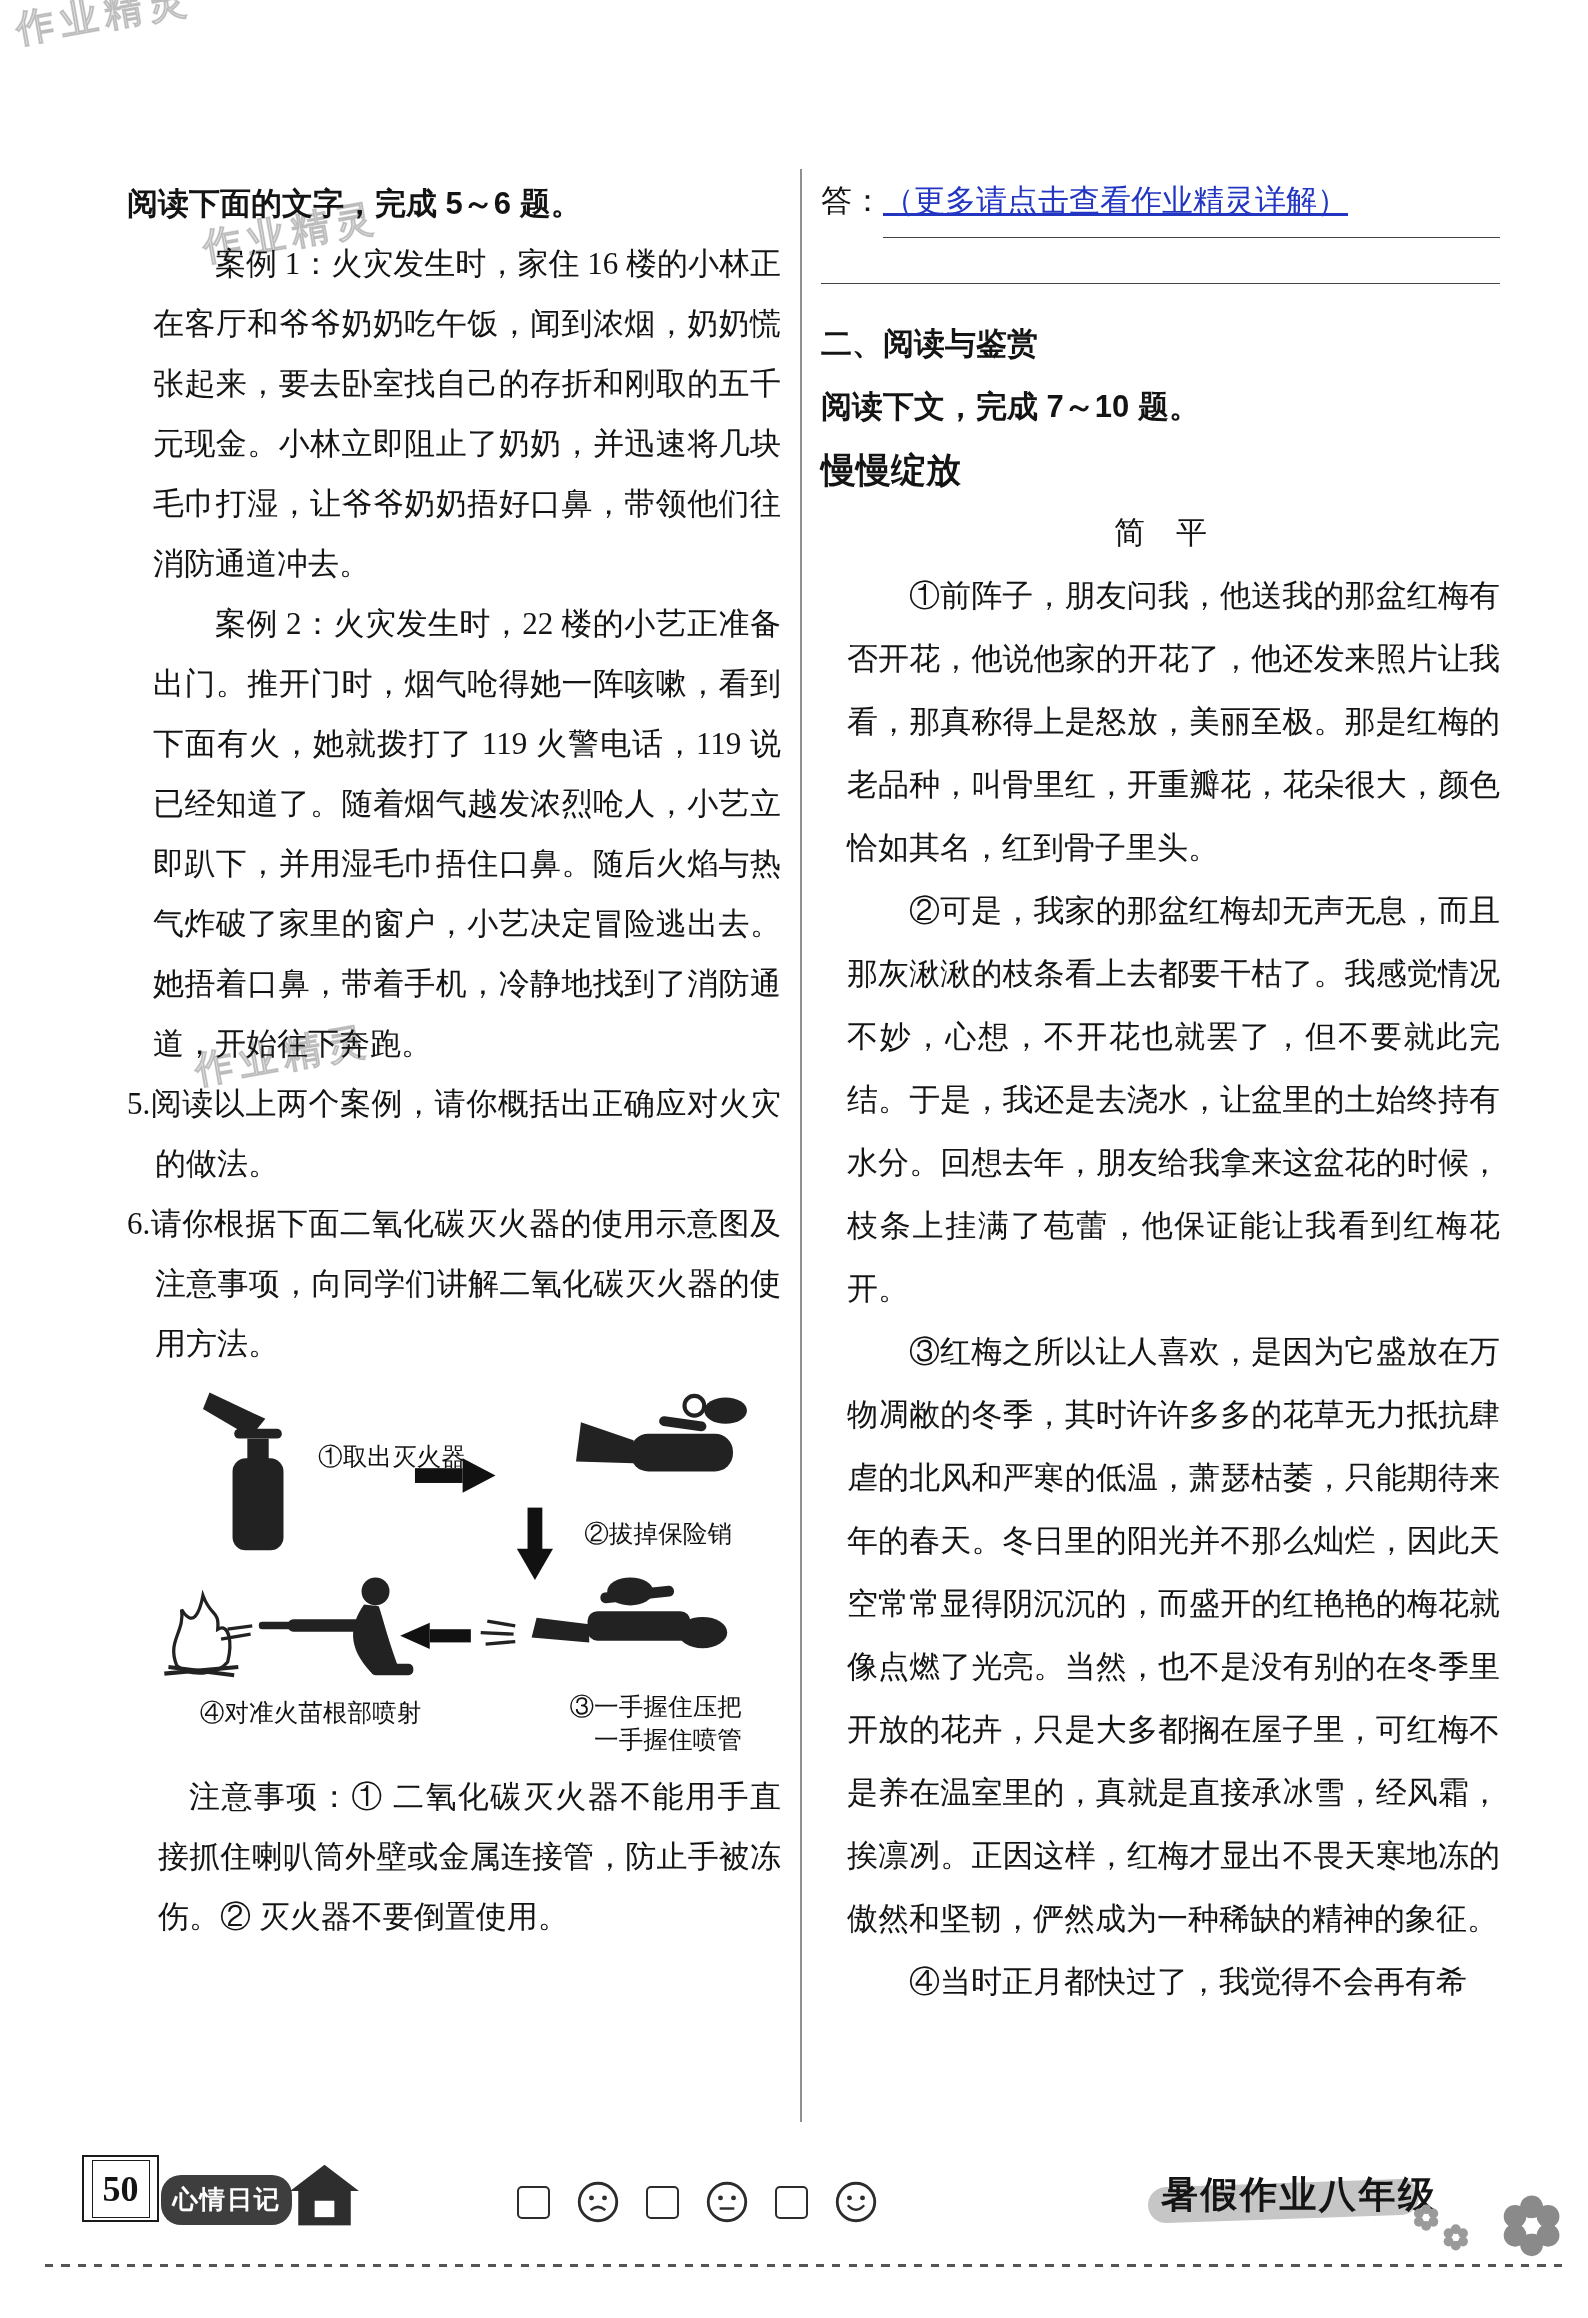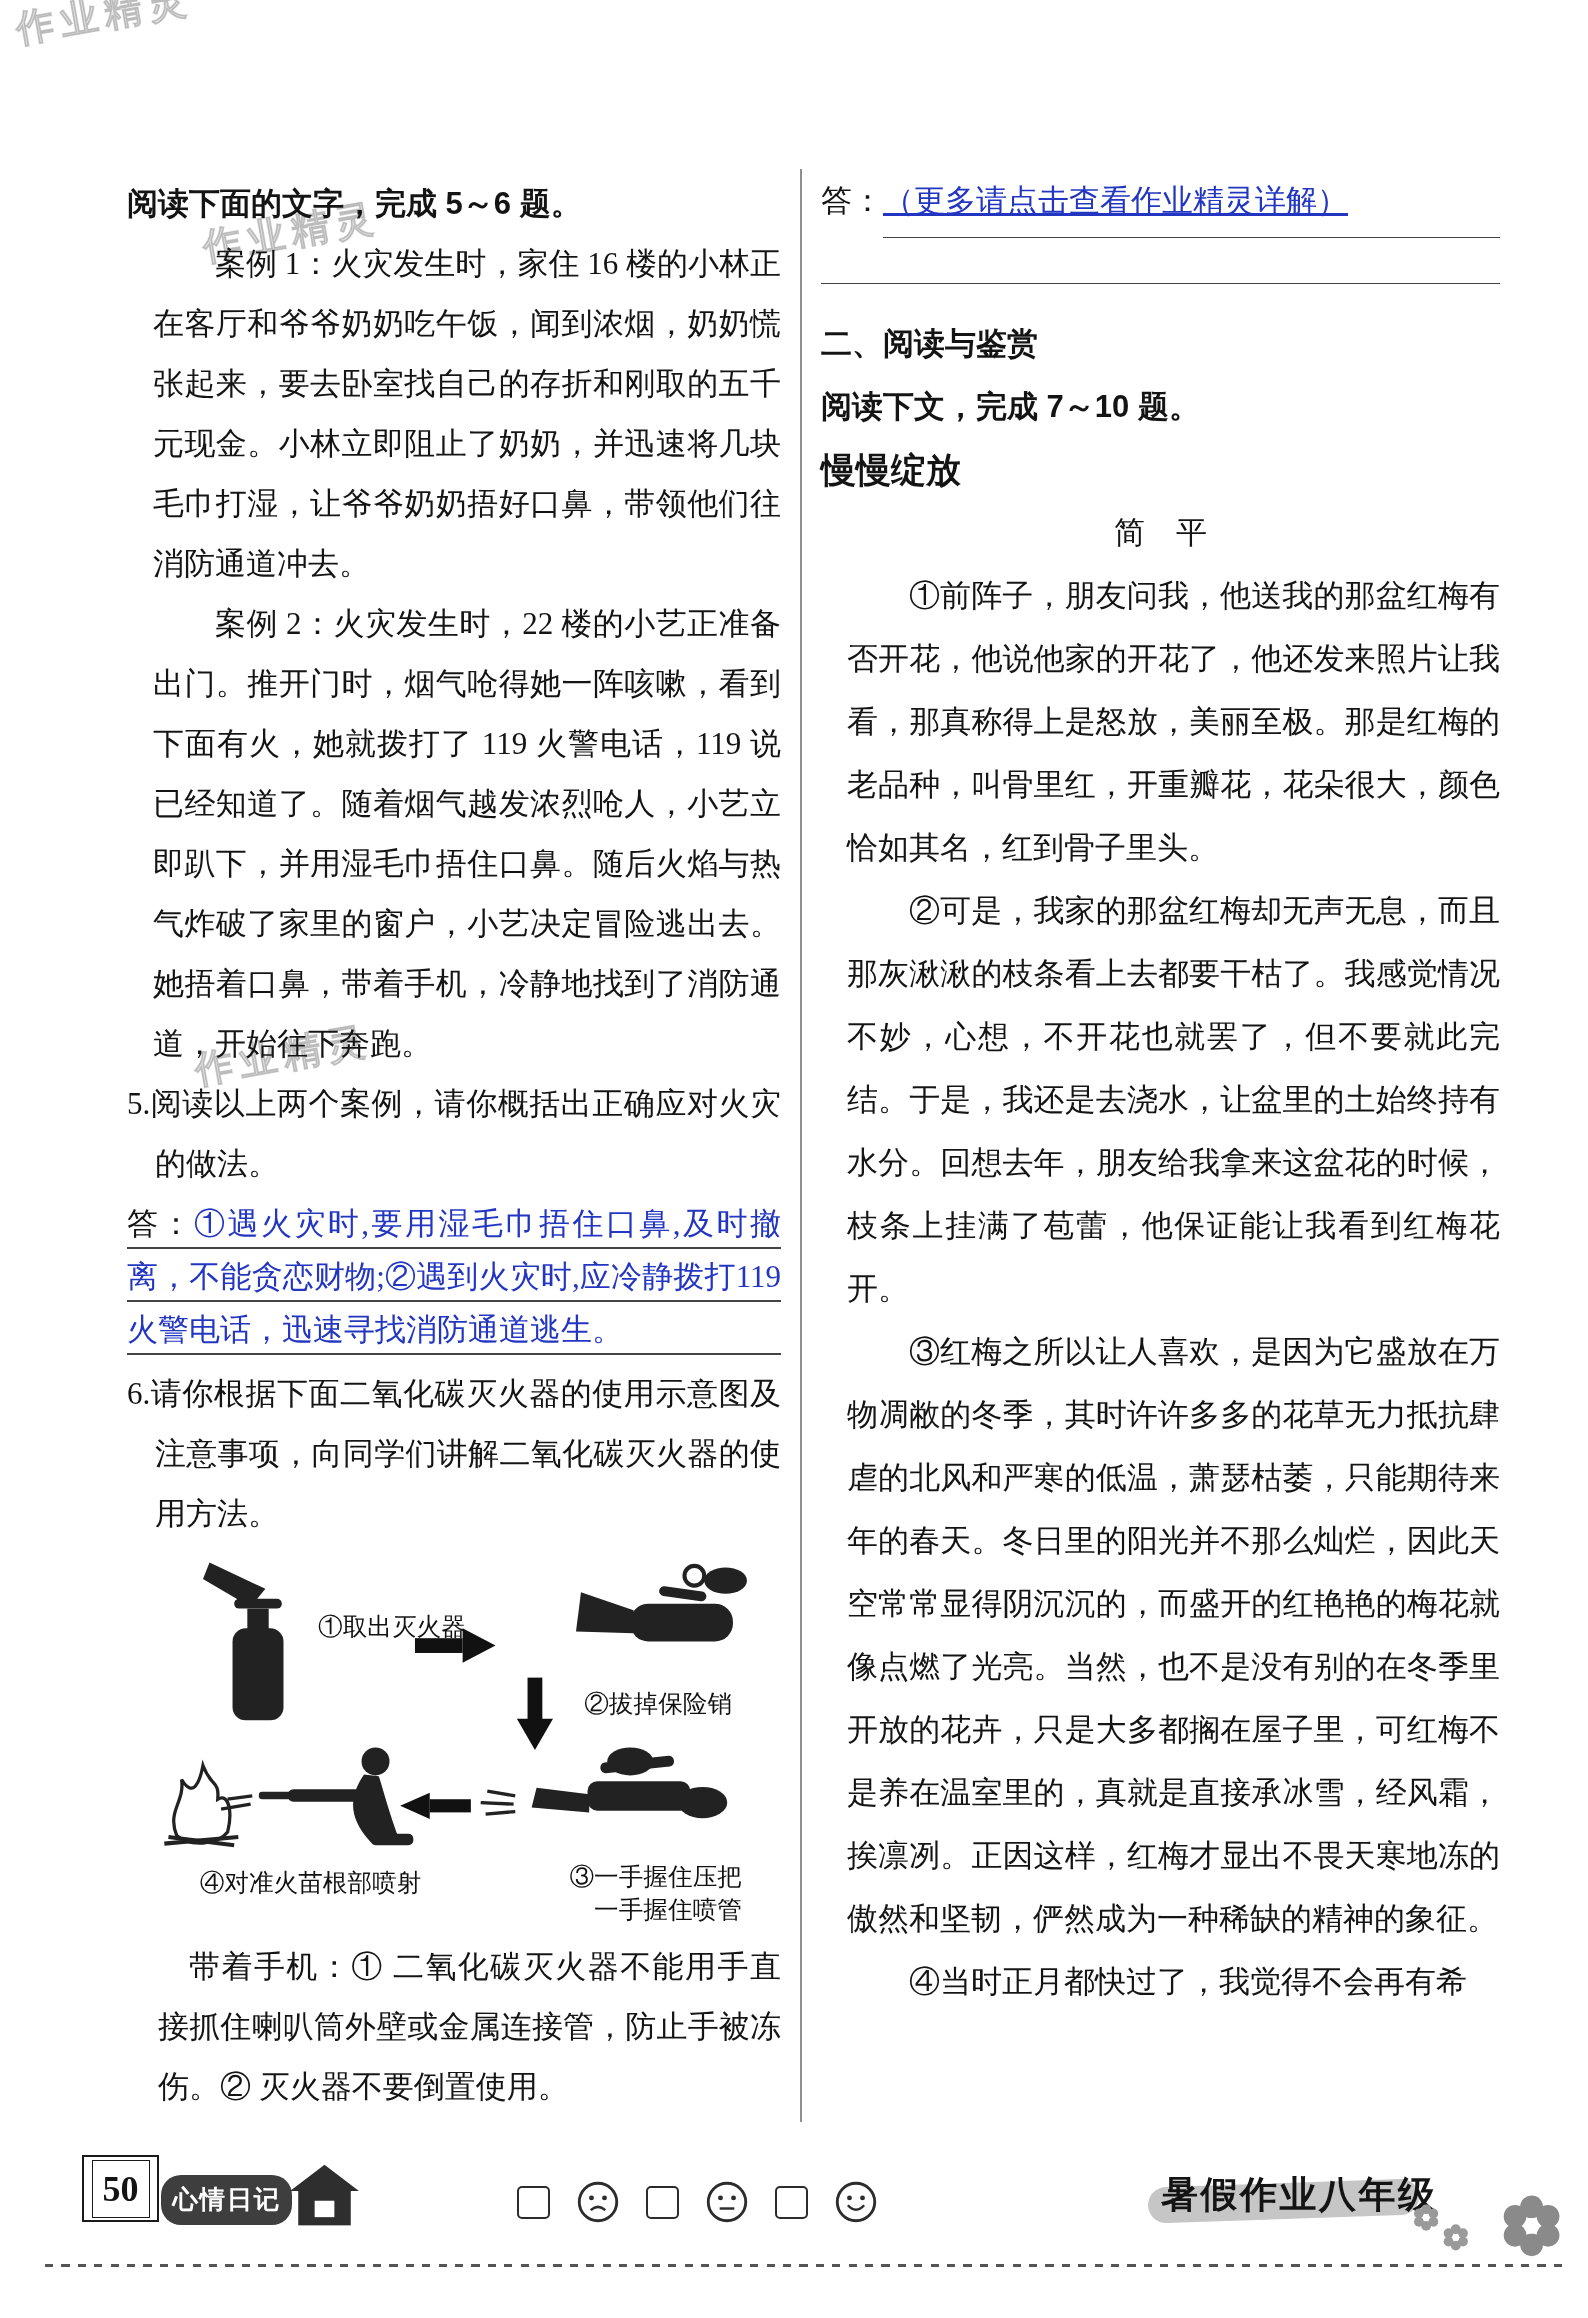--- a/index.html
+++ b/index.html
@@ -114,23 +114,20 @@
 <div class="watermark wm-2">作业精灵</div>
 
 <div class="divider"></div>
 
 <div class="col col-left">
   <p class="heading">阅读下面的文字，完成 5～6 题。</p>
   <p class="para">案例 1：火灾发生时，家住 16 楼的小林正在客厅和爷爷奶奶吃午饭，闻到浓烟，奶奶慌张起来，要去卧室找自己的存折和刚取的五千元现金。小林立即阻止了奶奶，并迅速将几块毛巾打湿，让爷爷奶奶捂好口鼻，带领他们往消防通道冲去。</p>
   <p class="para">案例 2：火灾发生时，22 楼的小艺正准备出门。推开门时，烟气呛得她一阵咳嗽，看到下面有火，她就拨打了 119 火警电话，119 说已经知道了。随着烟气越发浓烈呛人，小艺立即趴下，并用湿毛巾捂住口鼻。随后火焰与热气炸破了家里的窗户，小艺决定冒险逃出去。她捂着口鼻，带着手机，冷静地找到了消防通道，开始往下奔跑。</p>
   <p class="q">5.阅读以上两个案例，请你概括出正确应对火灾的做法。</p>
 
-  <div class="answer-block">
-    <span>答：</span><span class="blue">①遇火灾时,要用湿毛巾捂住口鼻,及时撤离，不能贪恋财物;②遇到火灾时,应冷静拨打119火警电话，迅速寻找消防通道逃生。</span>
-  </div>
 
   <p class="q">6.请你根据下面二氧化碳灭火器的使用示意图及注意事项，向同学们讲解二氧化碳灭火器的使用方法。</p>
 
   <div class="diagram">
     <svg width="654" height="378" viewBox="0 0 795 460" xmlns="http://www.w3.org/2000/svg" style="font-size:38px">
 
       <g>
         <path d="M100,8 L168,40 L150,62 L92,28 Z" fill="#222"></path>
         <rect x="130" y="52" width="58" height="12" rx="6" fill="#222"></rect>
         <rect x="146" y="64" width="26" height="26" fill="#222"></rect>
@@ -184,21 +181,21 @@
         <rect x="195" y="284" width="100" height="15" rx="7" fill="#222"></rect>
         <rect x="160" y="287" width="40" height="9" rx="4" fill="#222"></rect>
         <rect x="296" y="338" width="52" height="14" rx="6" fill="#222"></rect>
         <line x1="122" y1="296" x2="152" y2="292" stroke="#222" stroke-width="4"></line>
         <line x1="114" y1="308" x2="150" y2="302" stroke="#222" stroke-width="4"></line>
       </g>
       <text x="88" y="408">④对准火苗根部喷射</text>
     </svg>
   </div>
 
-  <p class="notes">带着手机：① 二氧化碳灭火器不能用手直接抓住喇叭筒外壁或金属连接管，防止手被冻伤。② 灭火器不要倒置使用。</p>
+  <p class="notes">注意事项：① 二氧化碳灭火器不能用手直接抓住喇叭筒外壁或金属连接管，防止手被冻伤。② 灭火器不要倒置使用。</p>
 </div>
 
 <div class="col col-right">
   <div class="r-ans-line">
     <span>答：</span>
       <span class="blue-link blue">（更多请点击查看作业精灵详解）</span>
   </div>
   <div class="answer-rule"></div>
 
   <p class="heading section-title">二、阅读与鉴赏</p>

